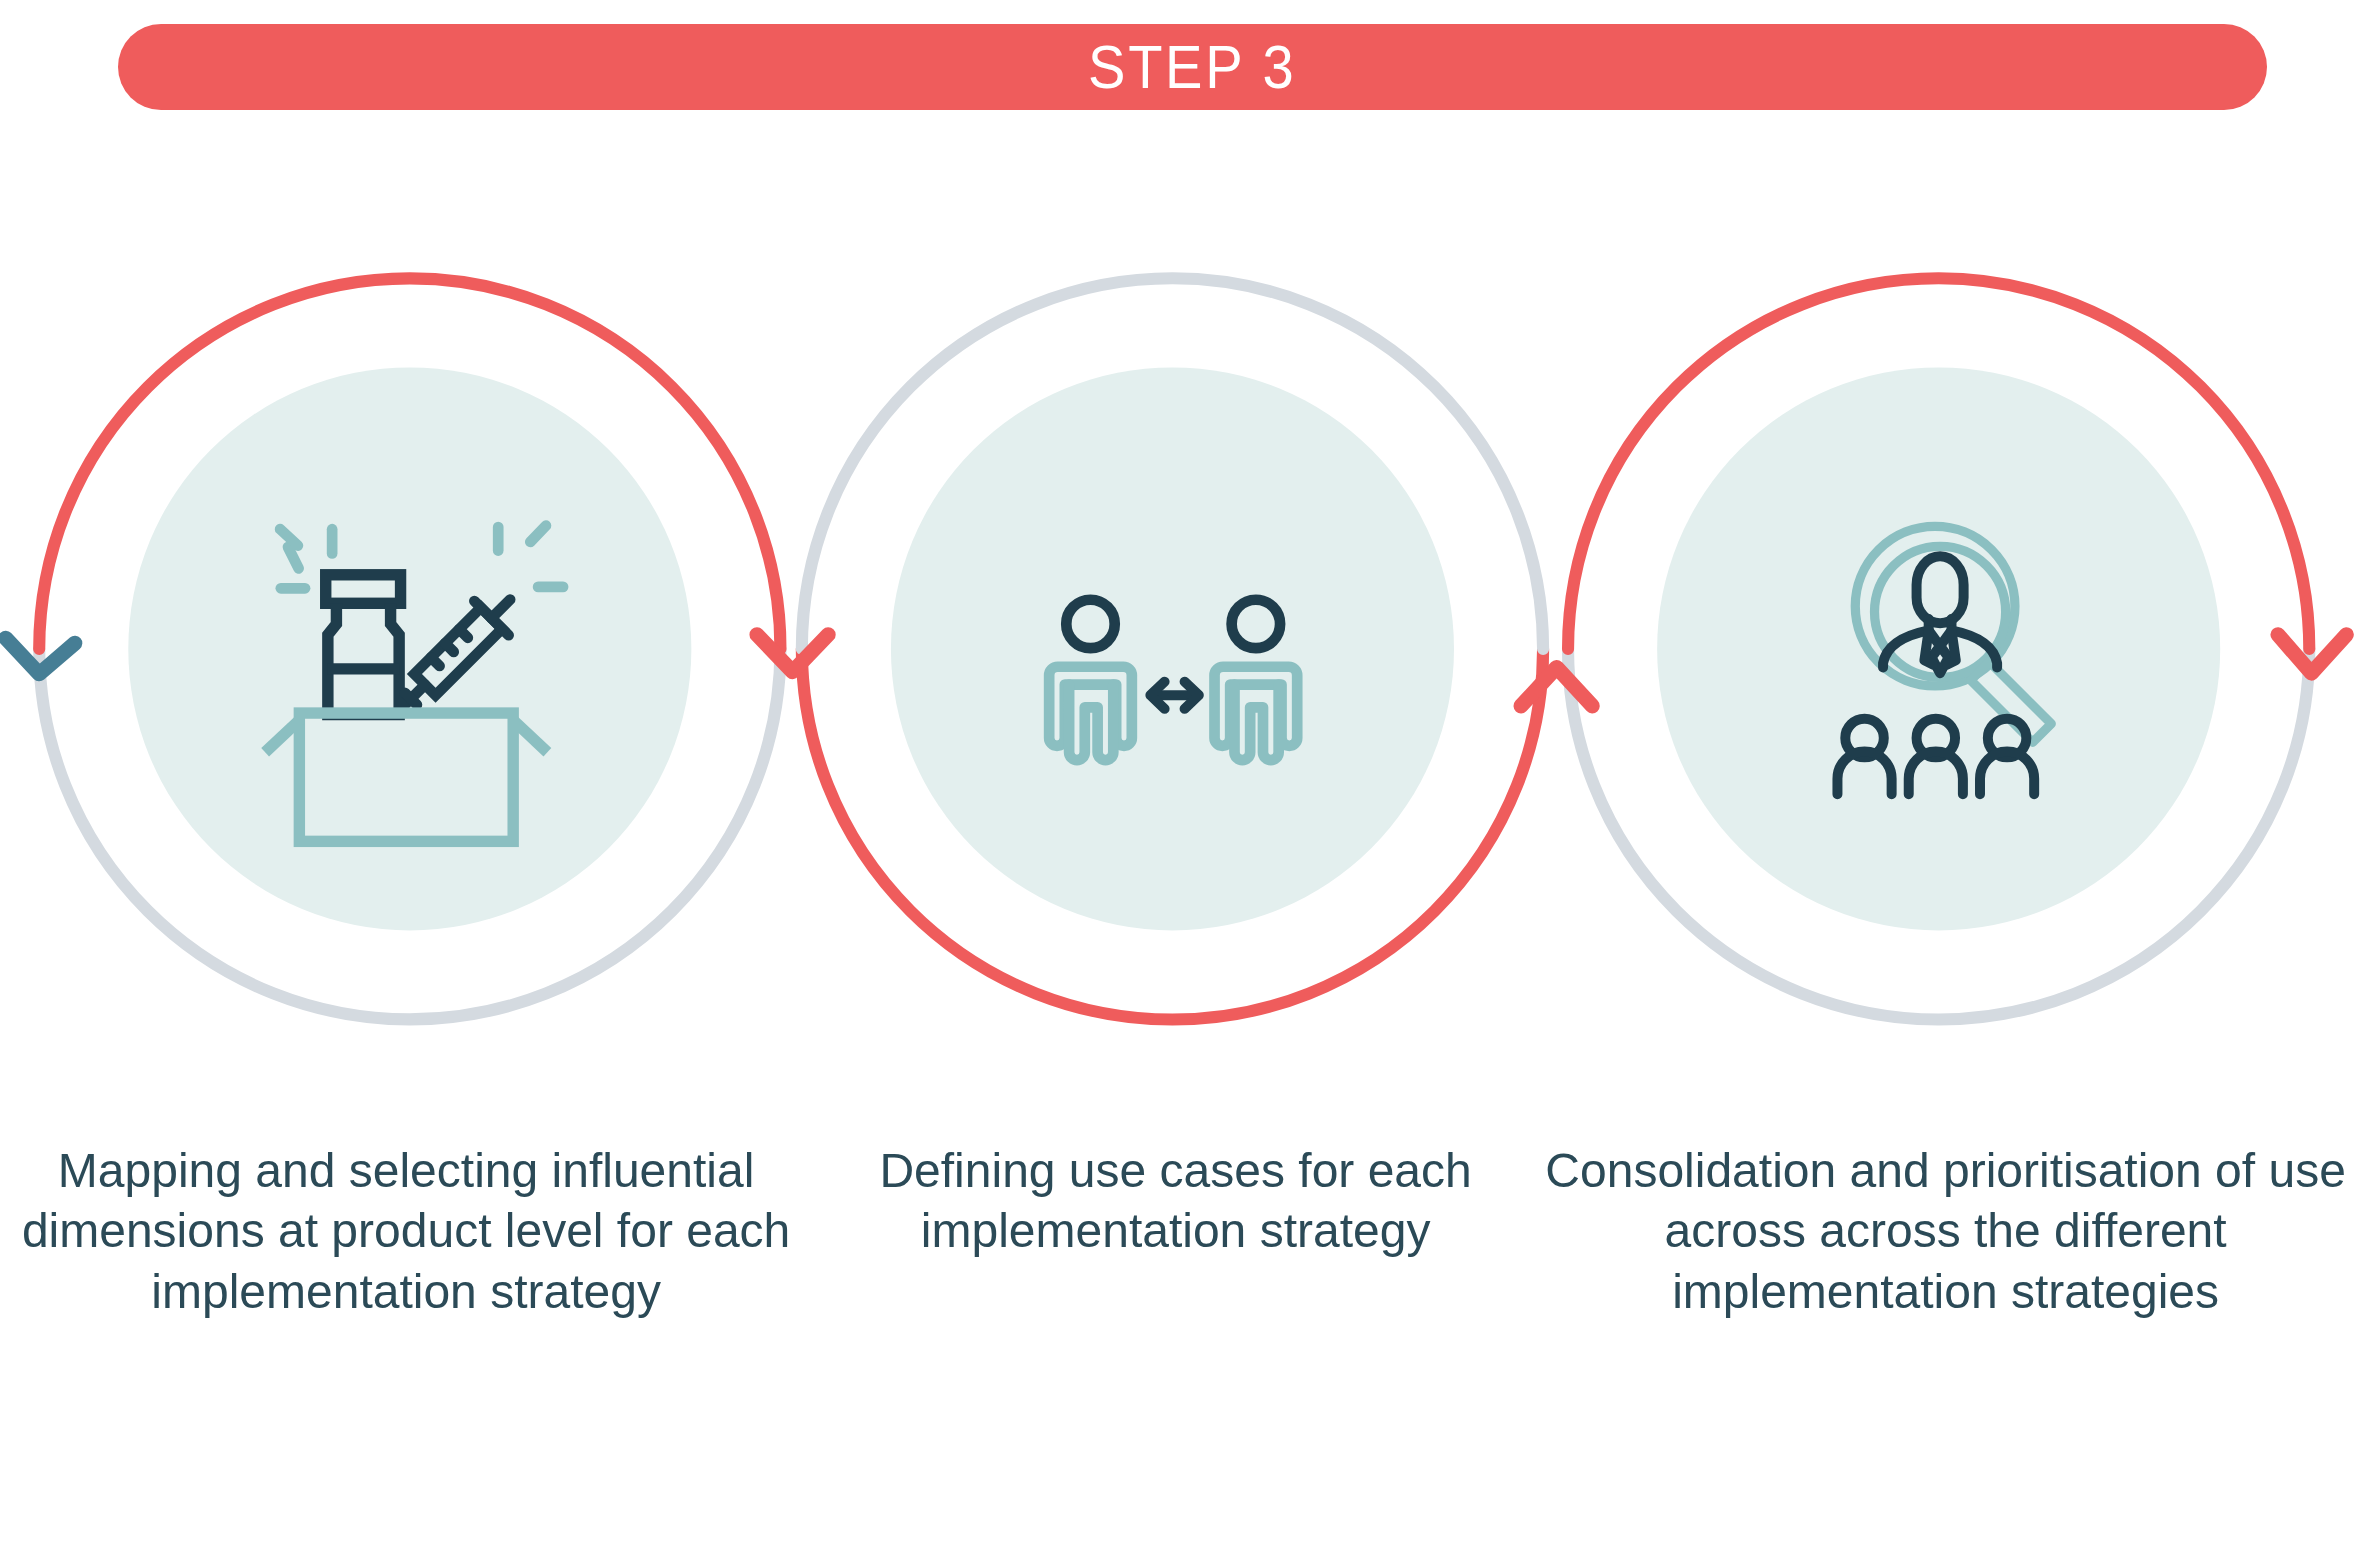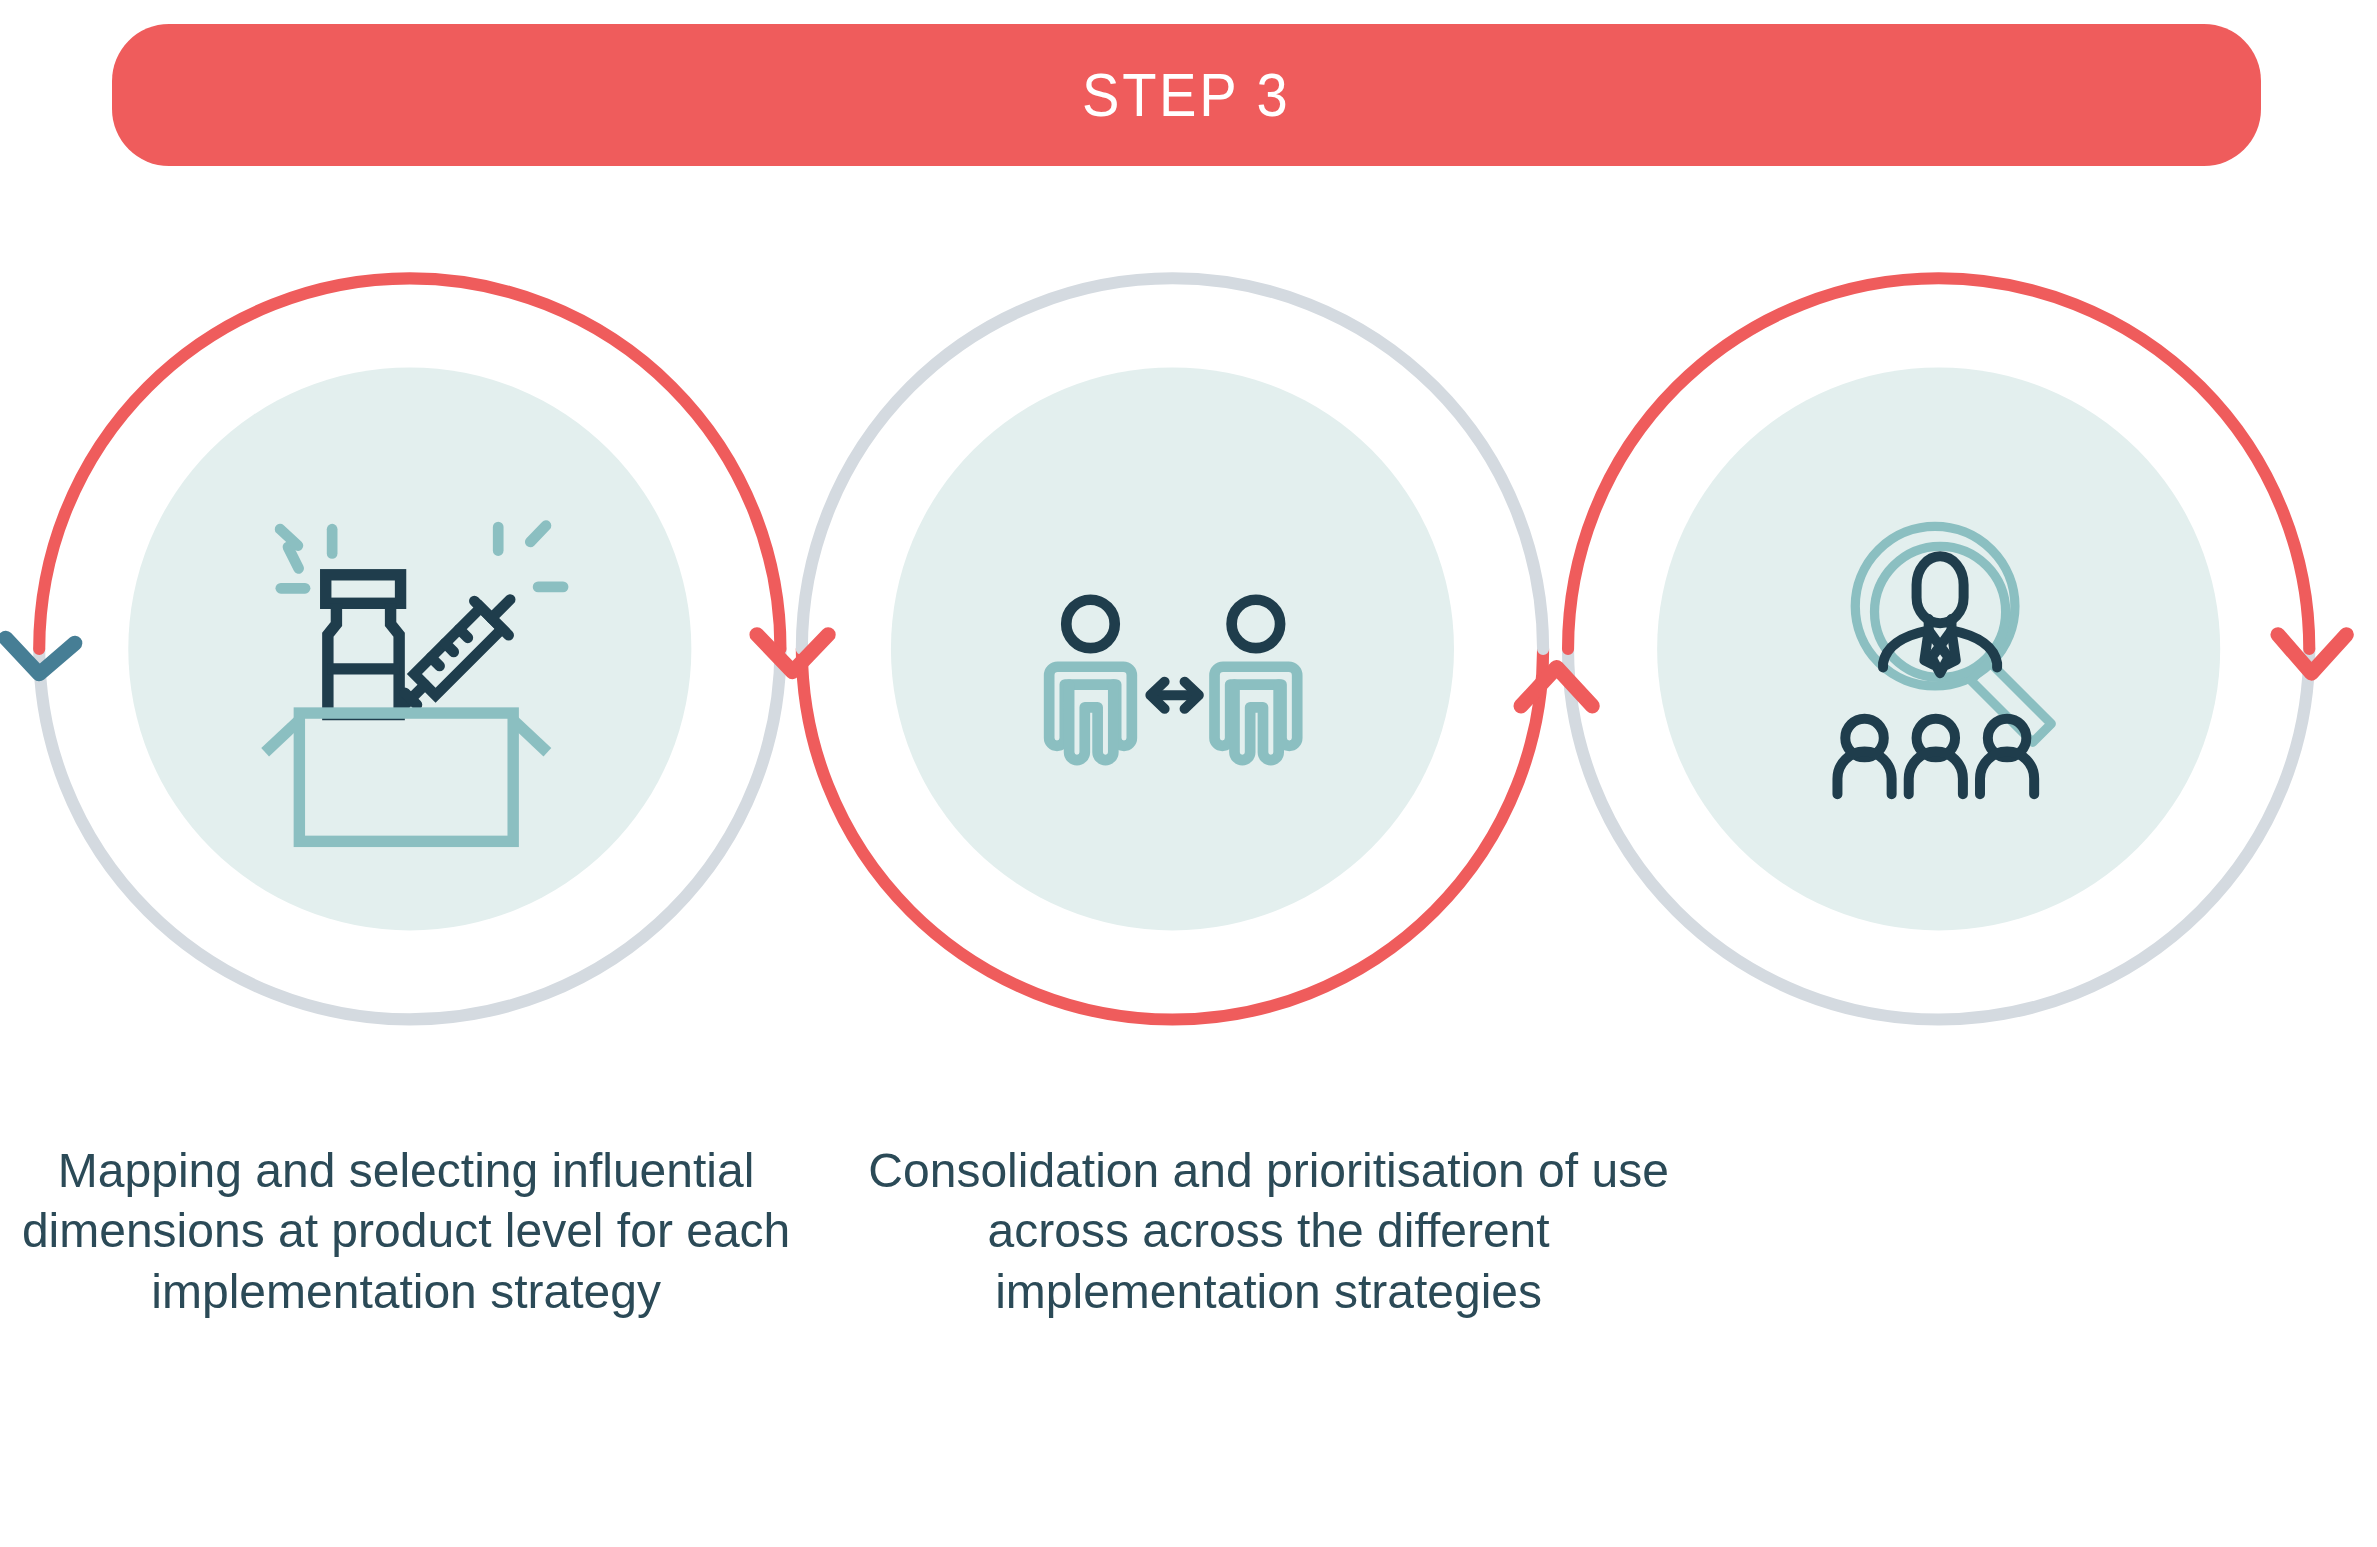--- a/index.html
+++ b/index.html
@@ -12,24 +12,24 @@
   }
 
   body {
     font-family: "Liberation Sans", sans-serif;
     position: relative;
   }
 
   
   .step-banner {
     position: absolute;
-    left: 112px;
+    left: 118px;
     top: 24px;
     width: 2149px;
-    height: 142px;
+    height: 86px;
     background: #EF5C5C;
     border-radius: 57px;
     display: flex;
     align-items: center;
     justify-content: center;
   }
   .step-banner-label {
     color: #ffffff;
     font-size: 61px;
     font-weight: 400;
@@ -248,15 +248,16 @@
         <path d="M 2778 1114 L 2778 1092 A 38 38 0 0 1 2854 1092 L 2854 1114"></path>
       </g>
     </g>
   </g>
 
 </svg>
 </div>
 
 <div class="captions-row">
   <div class="caption-cell c1">Mapping and selecting influential dimensions at product level for each implementation strategy</div>
+  <div class="caption-cell c2">Defining use cases for each implementation strategy</div>
   <div class="caption-cell c3">Consolidation and prioritisation of use across across the different implementation strategies</div>
 </div>
 
 
 </body></html>

